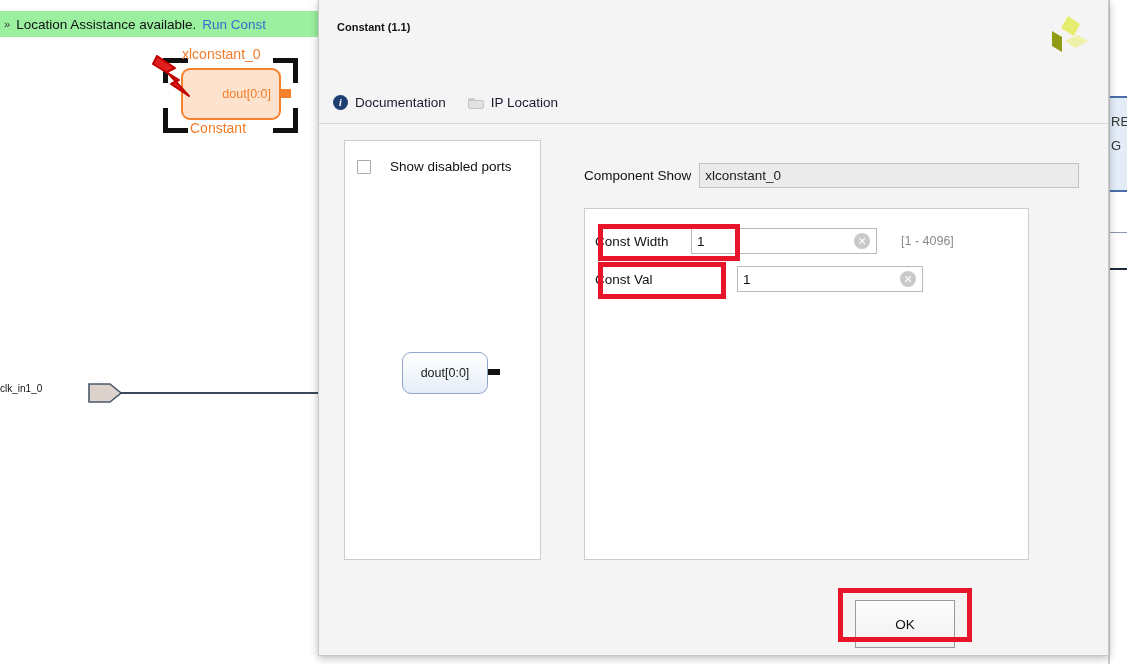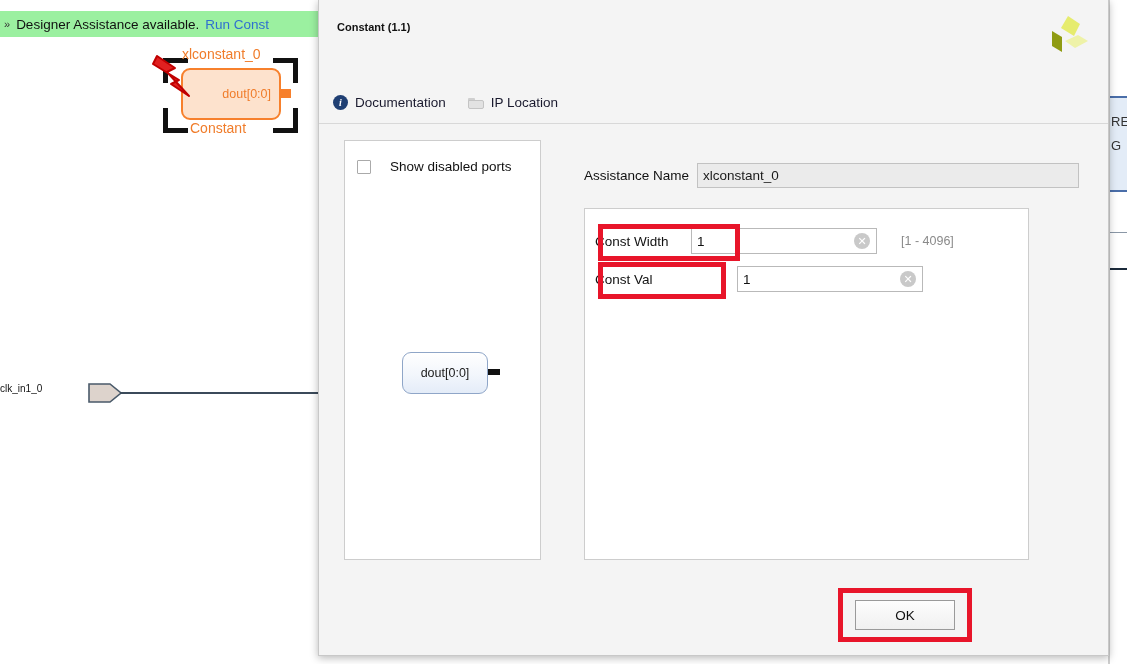--- a/index.html
+++ b/index.html
@@ -367,21 +367,21 @@
   .param-range {
     margin-left: 24px;
     font-size: 12.5px;
     color: #8a8a8a;
     white-space: nowrap;
   }
 
   
   .dlg-btn {
     position: absolute;
-    width: 100px; height: 30px;
+    width: 100px; height: 48px;
     background: linear-gradient(to bottom, #fdfdfd, #f0f0f0);
     border: 1px solid #9a9a9a;
     box-sizing: border-box;
     display: flex;
     align-items: center;
     justify-content: center;
     font-size: 13.5px;
     color: #111;
     cursor: default;
   }
@@ -399,21 +399,21 @@
   #red-val    { left: 598px; top: 262px; width: 128px; height: 37px; }
   #red-ok     { left: 838px; top: 588px; width: 134px; height: 54px; }
 </style>
 </head>
 <body>
 
 <div id="canvas">
 
   <div id="banner">
     <span class="chev">»</span>
-    <span>Designer Assistance available.</span>
+    <span>Location Assistance available.</span>
     <a class="link" href="#">Run Const</a>
   </div>
 
   <div id="const-block-wrap">
     <div class="sel-corner sel-tl"></div>
     <div class="sel-corner sel-tr"></div>
     <div class="sel-corner sel-bl"></div>
     <div class="sel-corner sel-br"></div>
 
     <div id="const-inst-label">xlconstant_0</div>
@@ -469,21 +469,21 @@
       <span class="cbox"></span>
       <span>Show disabled ports</span>
     </div>
     <div id="symbol">
       <span>dout[0:0]</span>
     </div>
     <div id="symbol-pin"></div>
   </div>
 
   <div id="comp-name-row">
-    <span id="comp-name-label">Assistance Name</span>
+    <span id="comp-name-label">Component Show</span>
     <div id="comp-name-input">
       <span>xlconstant_0</span>
     </div>
   </div>
 
   <div id="params-panel">
     <div class="param-row r1">
       <span class="param-label">Const Width</span>
       <div class="param-input">
         <span>1</span>

